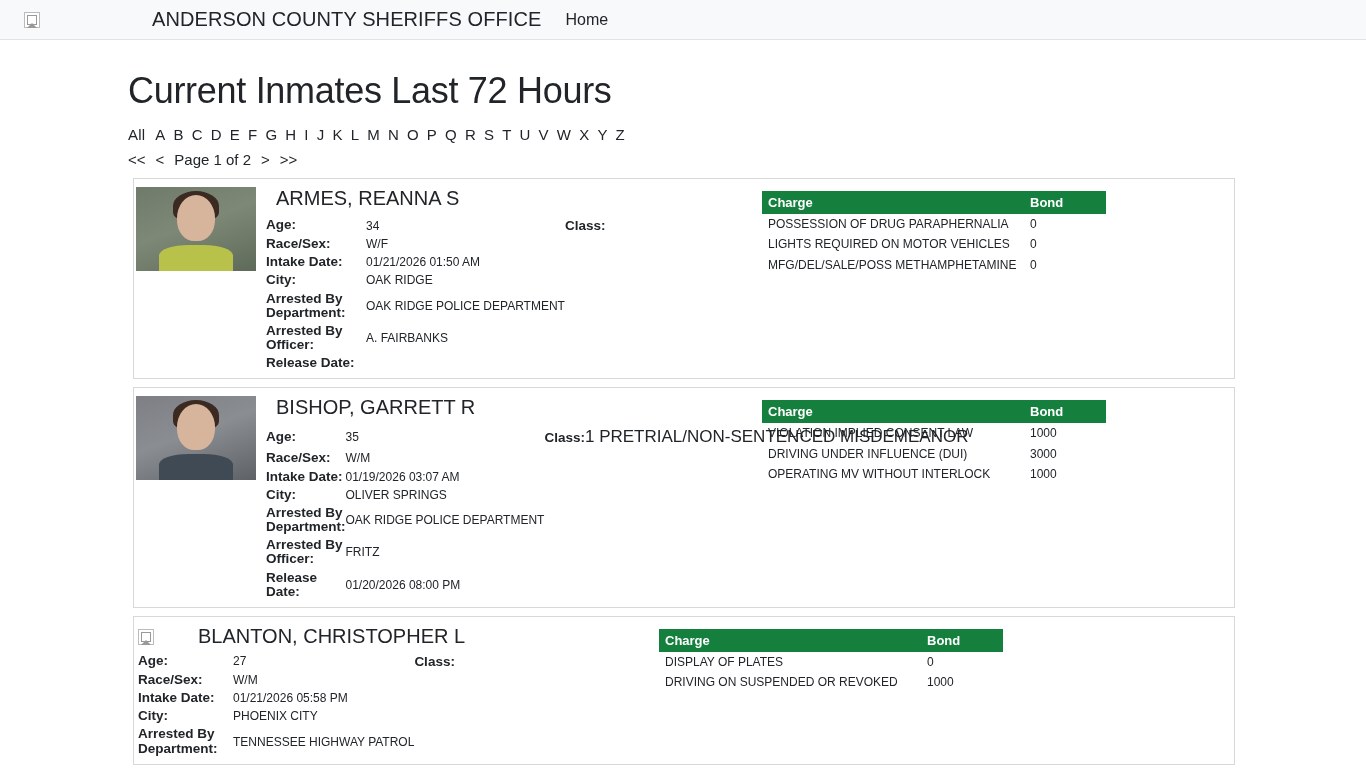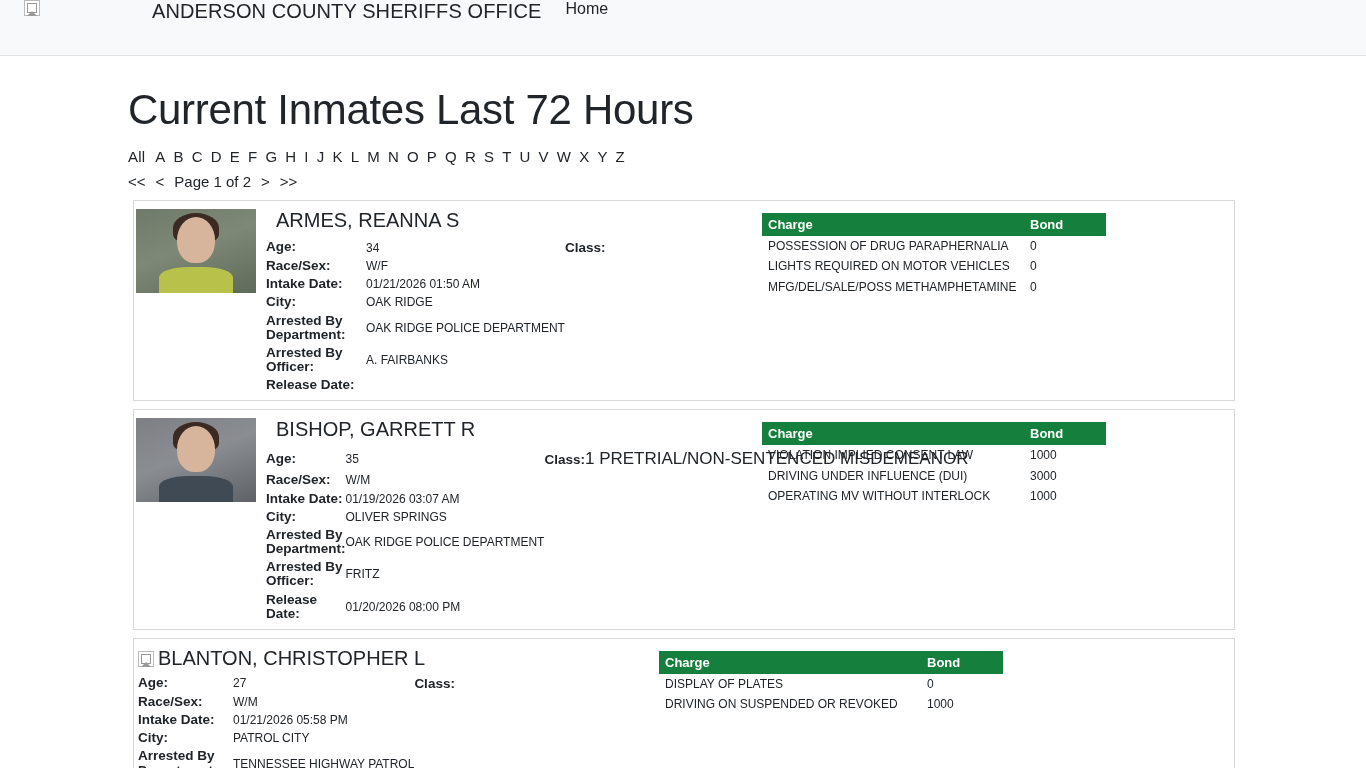--- a/index.html
+++ b/index.html
@@ -10,24 +10,25 @@
     color: #212529;
   }
   body {
     width: 1366px;
     height: 768px;
     overflow: hidden;
   }
 
   
   .navbar {
-    height: 56px;
+    height: 40px;
     background: #f8f9fa;
     border-bottom: 1px solid #e3e3e3;
     display: flex;
+    align-items: center;
     padding: 0 16px;
     box-sizing: border-box;
   }
   .brand-logo {
     width: 16px;
     height: 16px;
     margin-left: 8px;
     margin-right: 0;
     position: relative;
     display: inline-block;
@@ -75,21 +76,21 @@
     margin-left: 24px;
     text-decoration: none;
     cursor: pointer;
   }
 
   
   .page {
     padding: 0 0 0 0;
   }
   .page-title {
-    font-size: 42px;
+    font-size: 36px;
     font-weight: normal;
     margin: 30px 0 0 128px;
     color: #212529;
     letter-spacing: -0.3px;
   }
 
   .alpha-index {
     margin: 14px 0 0 128px;
     font-size: 15px;
     color: #212529;
@@ -189,20 +190,21 @@
     font-size: 20px;
     color: #212529;
     margin: 0 0 6px 10px;
     font-weight: normal;
     white-space: nowrap;
   }
   .name-inline-row {
     display: flex;
     align-items: center;
     margin-bottom: 4px;
+    gap: 40px;
   }
   table.fields {
     border-collapse: collapse;
     font-size: 13px;
   }
   table.fields td {
     padding: 2px 0;
     vertical-align: middle;
     color: #212529;
   }
@@ -482,21 +484,21 @@
               <td class="val2"></td>
             </tr>
             <tr>
               <td class="lbl">Intake Date:</td>
               <td class="val">01/21/2026 05:58 PM</td>
               <td class="lbl2"></td>
               <td class="val2"></td>
             </tr>
             <tr>
               <td class="lbl">City:</td>
-              <td class="val">PATROL CITY</td>
+              <td class="val">PHOENIX CITY</td>
               <td class="lbl2"></td>
               <td class="val2"></td>
             </tr>
             <tr>
               <td class="lbl">Arrested By Department:</td>
               <td class="val">TENNESSEE HIGHWAY PATROL</td>
               <td class="lbl2"></td>
               <td class="val2"></td>
             </tr>
           </tbody>

